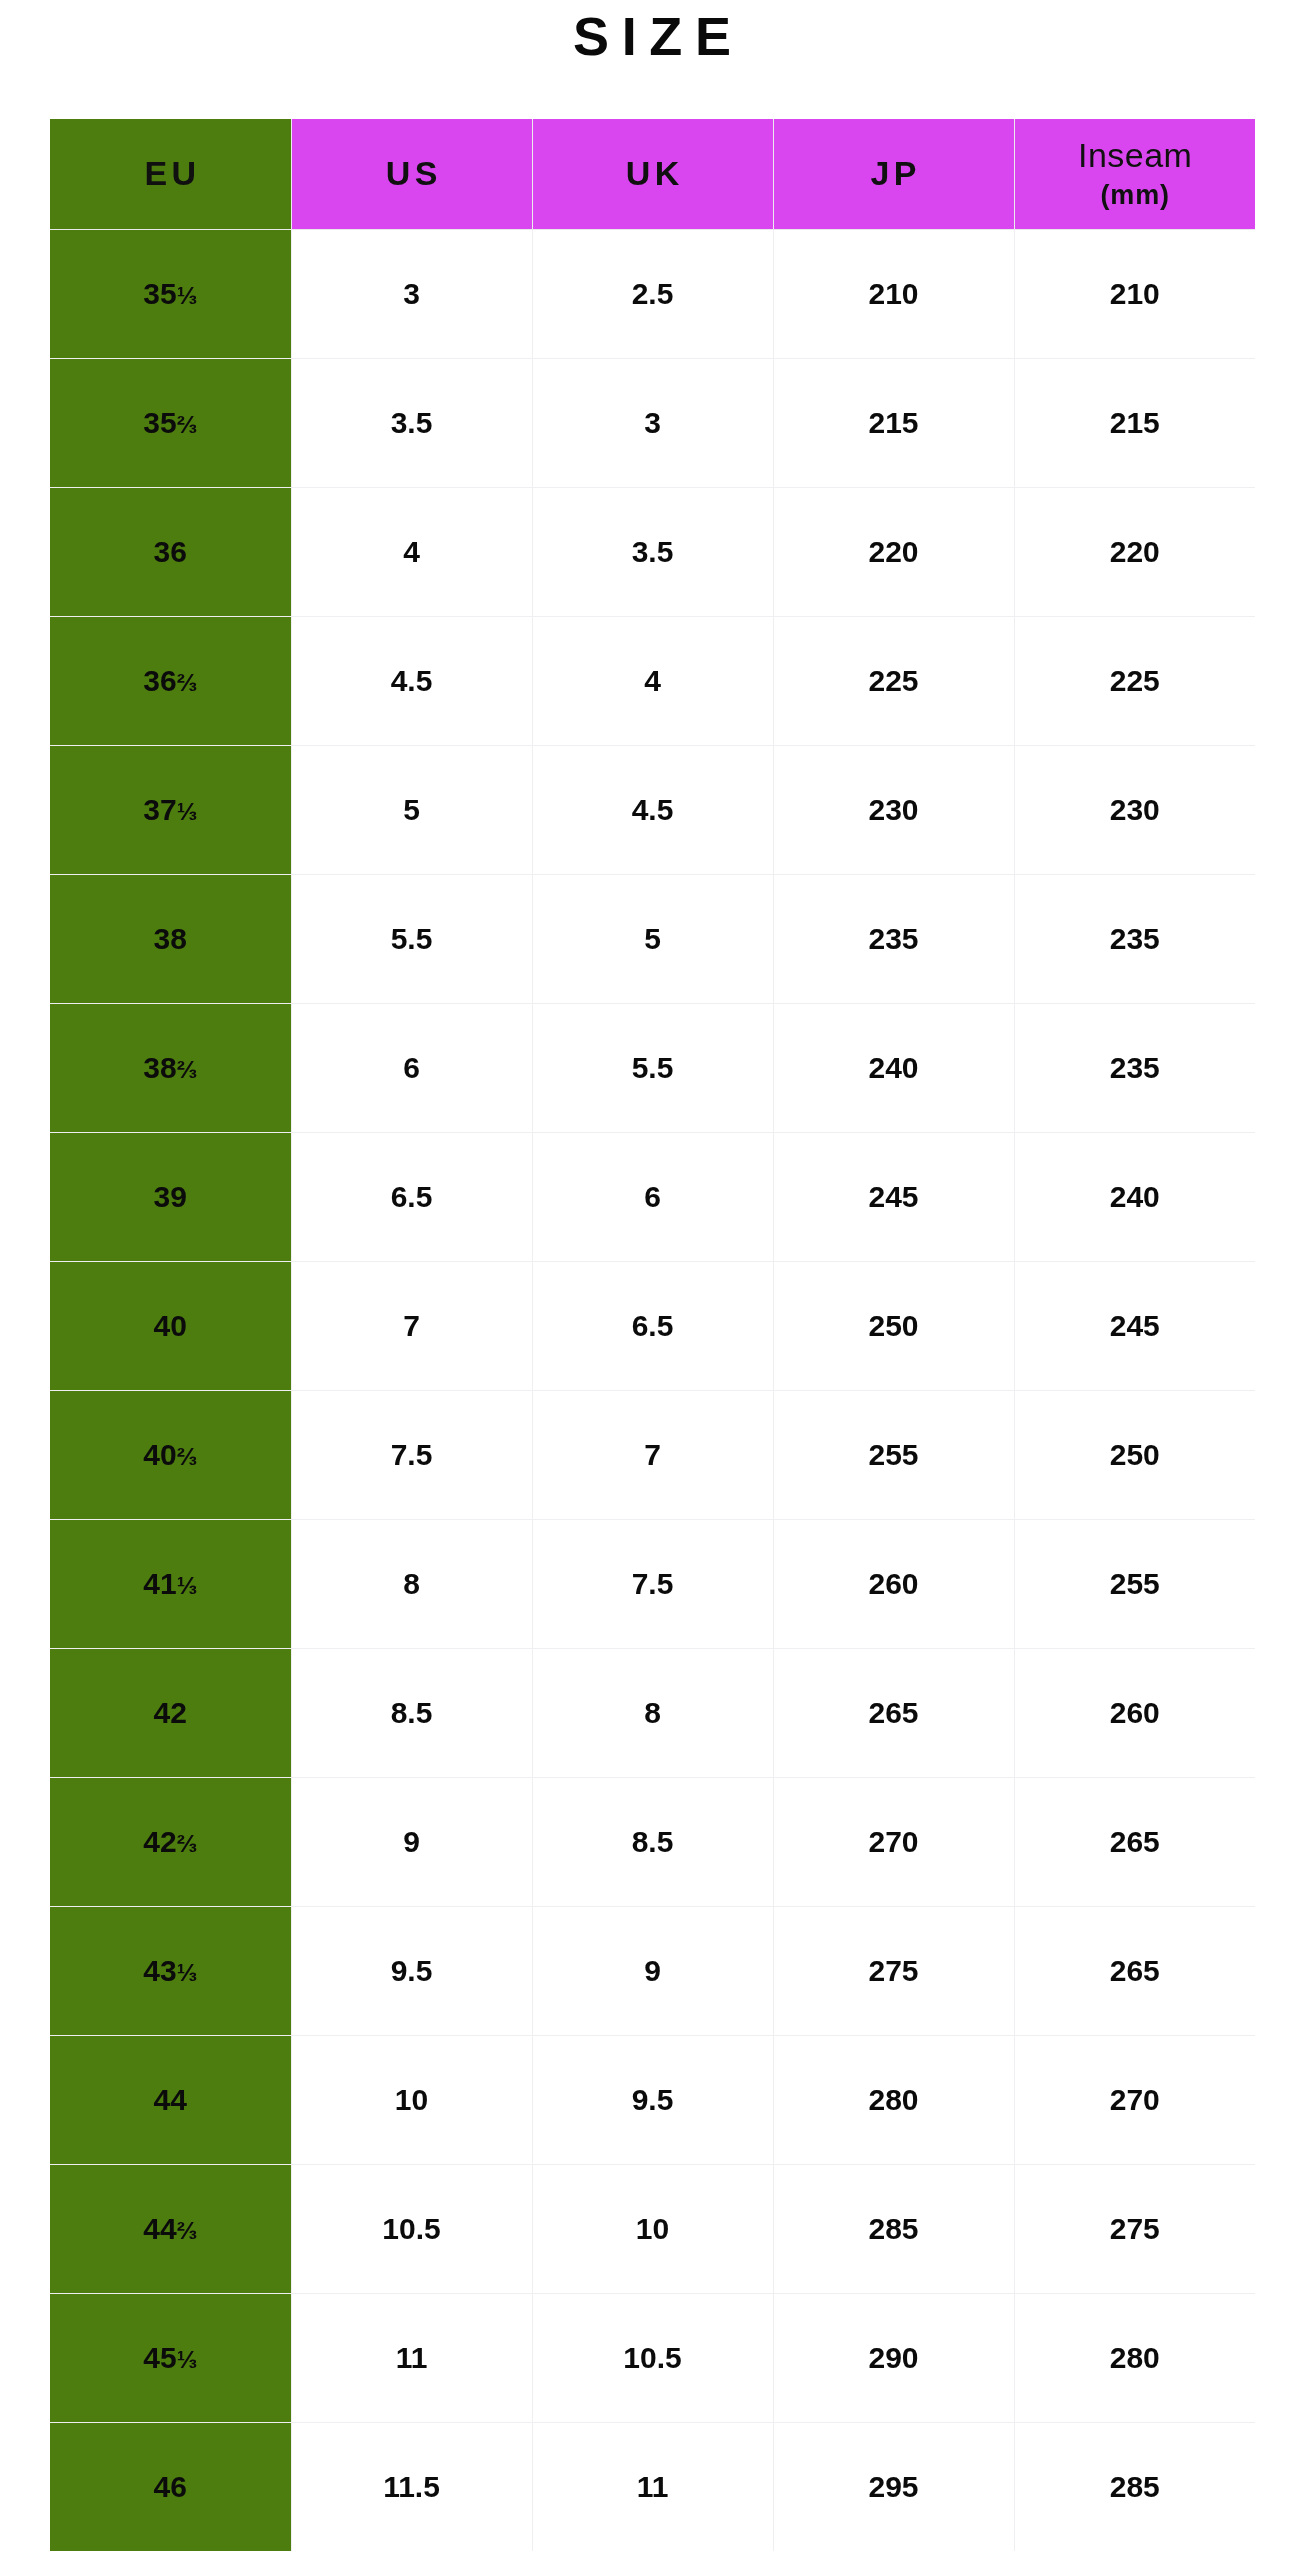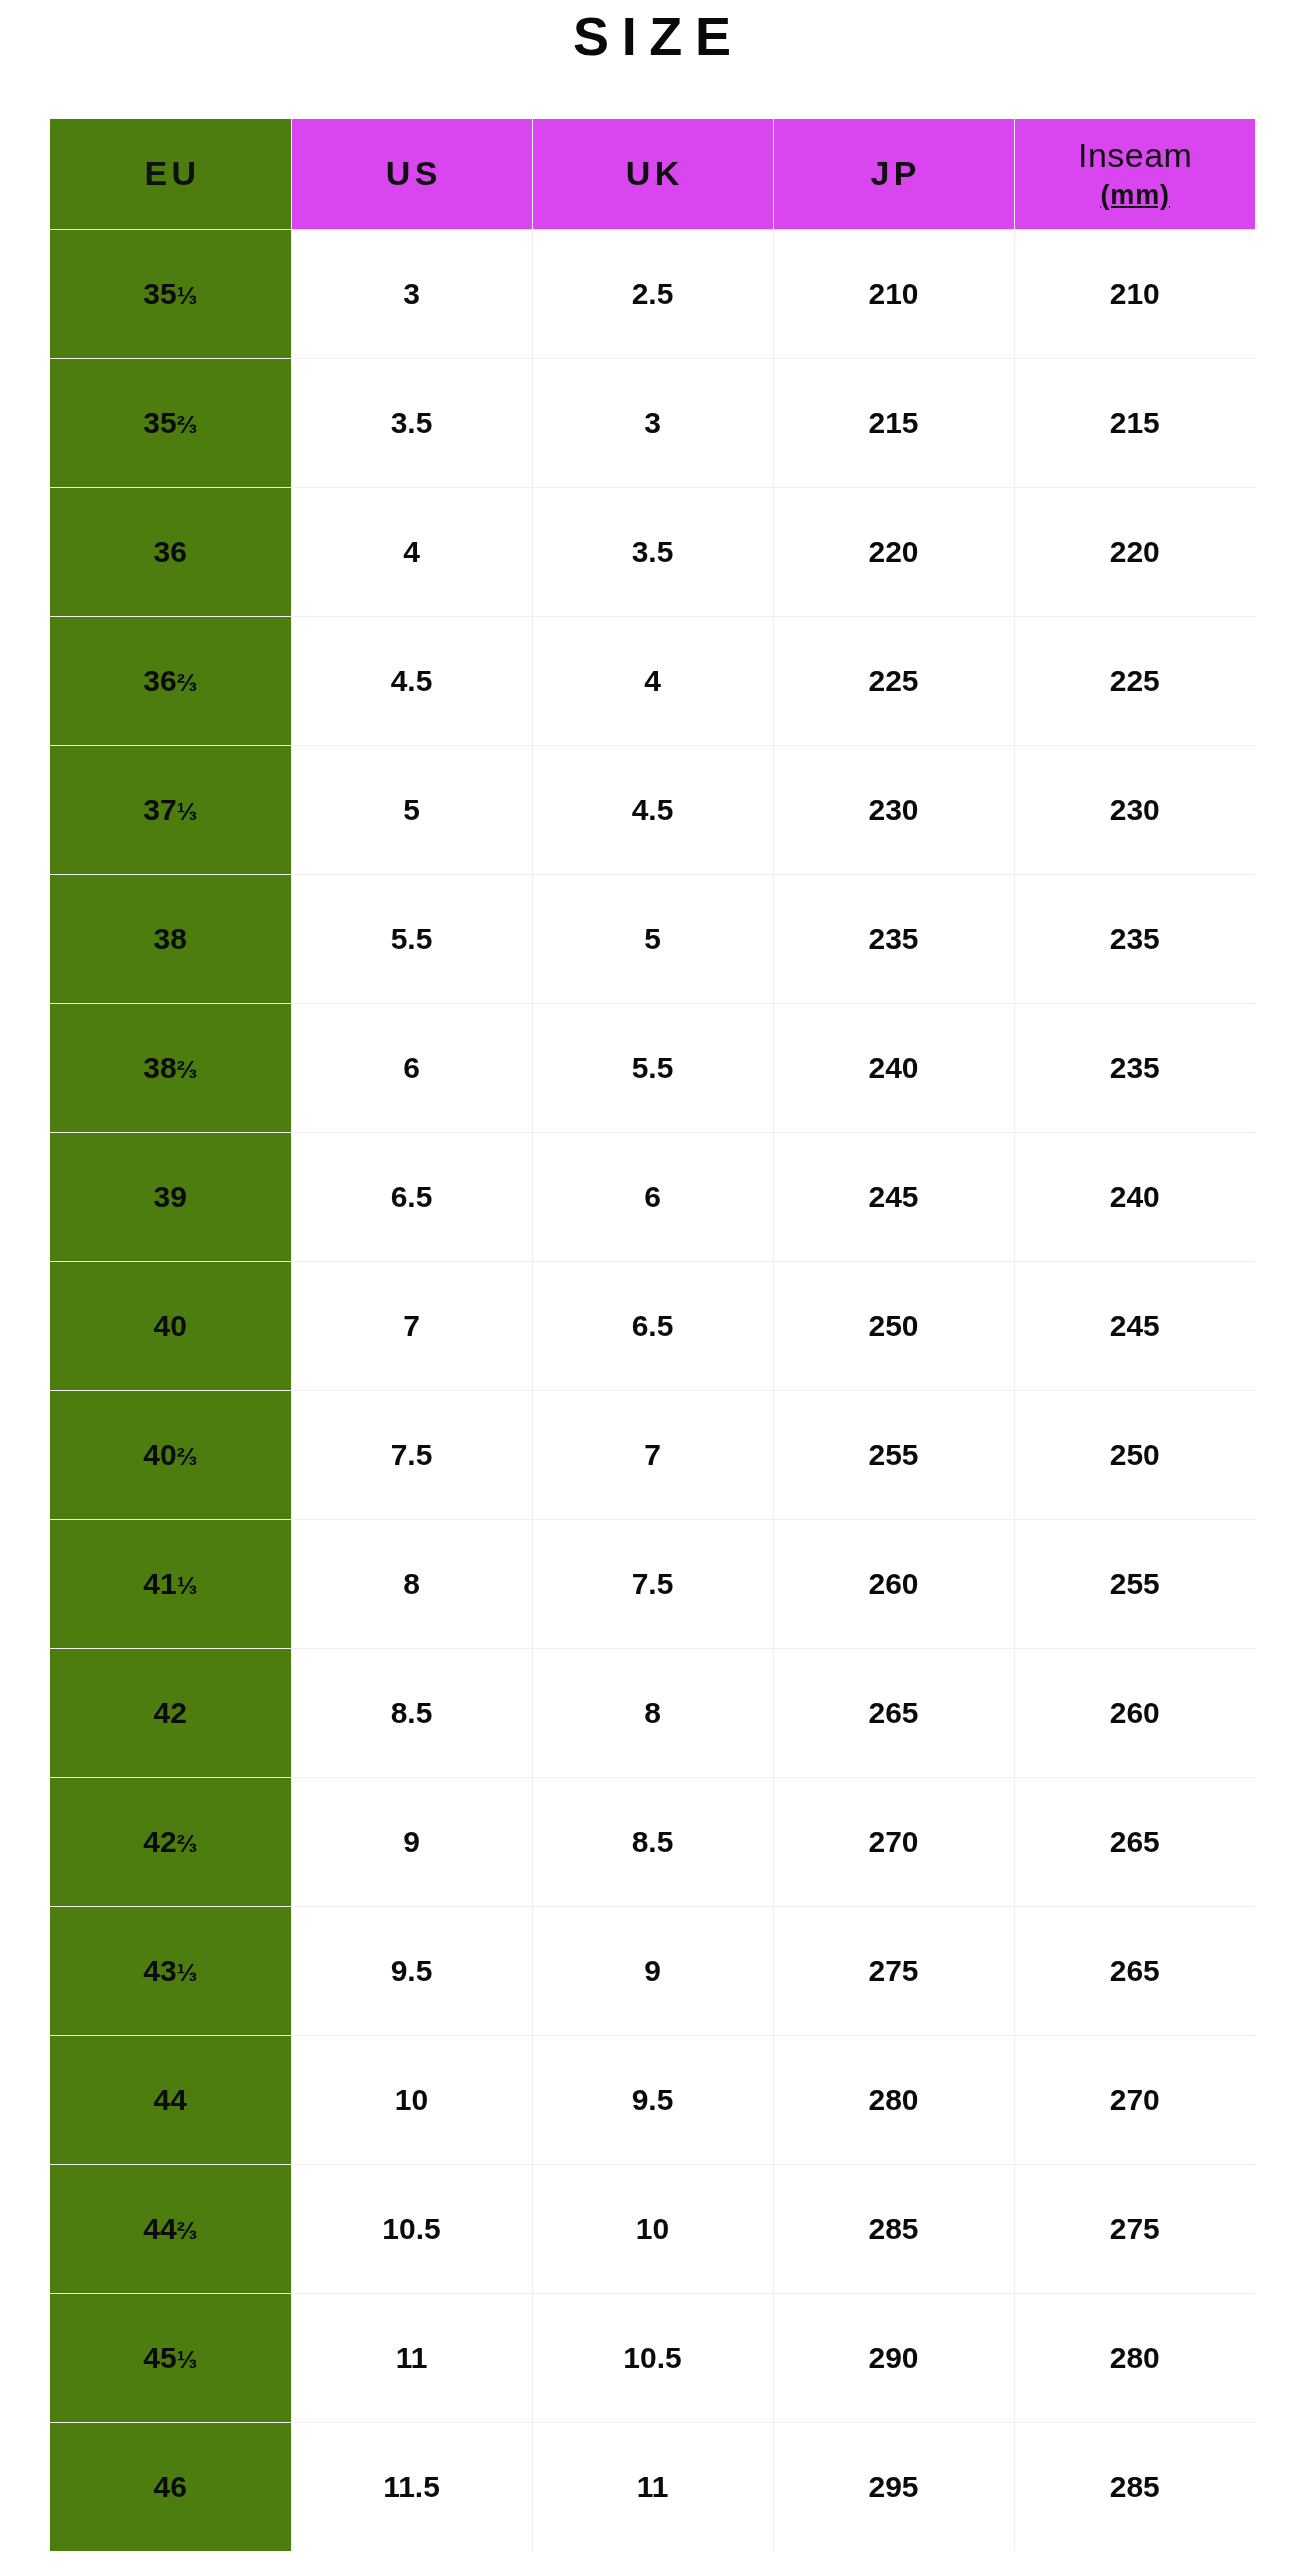--- a/index.html
+++ b/index.html
@@ -78,21 +78,20 @@
     font-size:34px;
     font-weight:normal;
     letter-spacing:0.5px;
   }
   th.inseam-head .ih-unit {
     display:block;
     font-size:27px;
     font-weight:bold;
     letter-spacing:0.9px;
     margin-top:9px;
-    text-decoration:underline;
   }
 
   tbody td {
     height:129px;
     border-right:0.9px solid #efeff1;
     border-bottom:0.9px solid #efeff1;
     text-align:center;
     vertical-align:middle;
     color:#0b0b0b;
     font-weight:bold;

